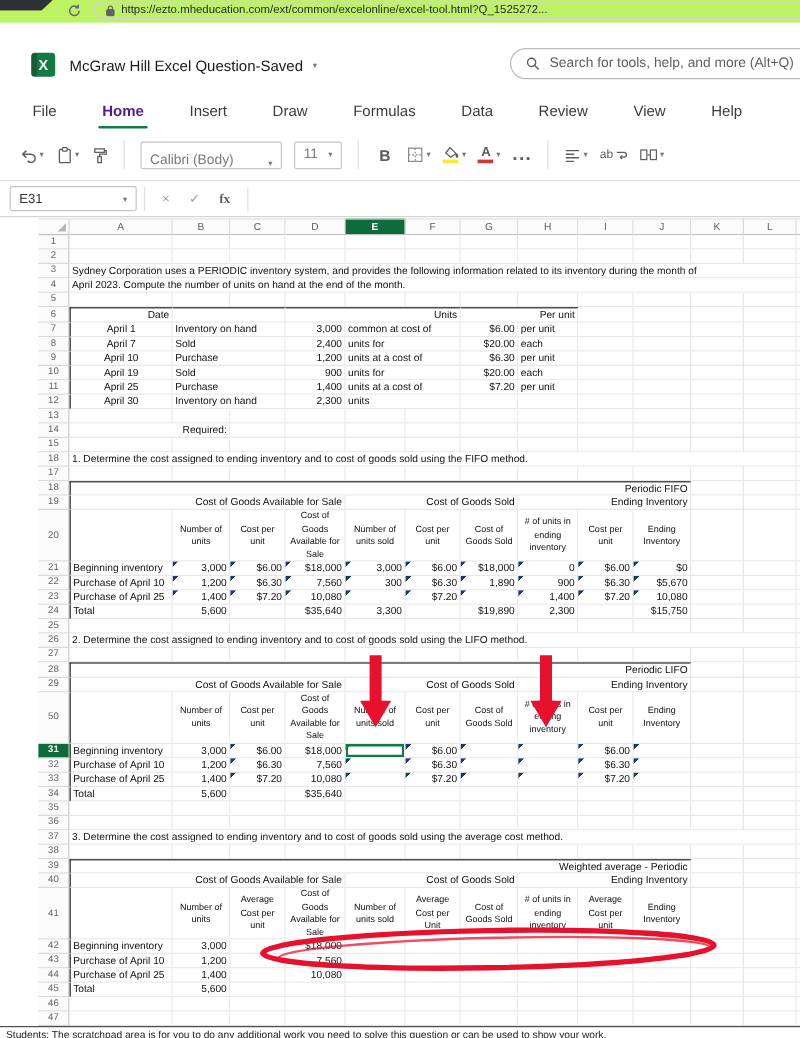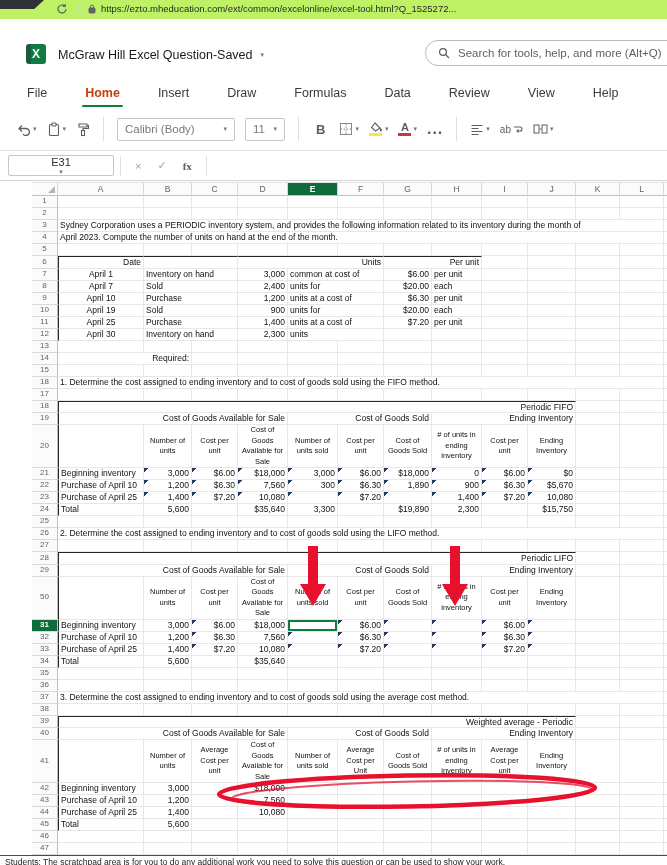--- a/index.html
+++ b/index.html
@@ -20,44 +20,44 @@
           font-size:12px;display:flex;align-items:center;justify-content:center;}
   .doctitle{position:absolute;left:58px;top:29px;font-size:12.5px;color:#1b1a19;display:flex;align-items:center;}
   .doctitle .chv{margin-left:8px;}
   .search{position:absolute;left:425px;top:21px;width:280px;height:26px;border:1px solid #bdbab7;
           border-radius:13px;display:flex;align-items:center;gap:8px;padding:0 12px;color:#605e5c;
           font-size:11.5px;background:#fff;box-sizing:border-box;white-space:nowrap;overflow:hidden;}
   
   .menubar{position:absolute;top:78px;left:0;right:0;height:30px;display:flex;align-items:center;
            gap:38px;padding-left:27px;font-size:12.5px;color:#3b3a39;}
   .menubar .item{position:relative;cursor:default;}
-  .menubar .item.active{font-weight:bold;color:#c2410c;}
+  .menubar .item.active{font-weight:bold;color:#4c1d95;}
   .menubar .item.active::after{content:"";position:absolute;left:-3px;right:-3px;bottom:-7px;height:2.5px;
            background:#107C41;border-radius:2px;}
   
   .toolbar{position:absolute;top:108px;left:0;right:0;height:42px;border-bottom:1px solid #e1dfdd;
            display:flex;align-items:center;padding-left:16px;gap:10px;color:#605e5c;}
   .tbtn{display:flex;align-items:center;gap:2px;}
   .chv{font-size:7px;color:#797775;font-weight:normal;font-style:normal;}
   .vdiv{width:1px;height:24px;background:#e1dfdd;margin:0 3px;}
   .combo{border:1px solid #c8c6c4;border-radius:2px;height:23px;display:flex;align-items:center;
          padding:0 7px;justify-content:space-between;font-size:11.5px;color:#7b7975;box-sizing:border-box;}
-  .combo.font{width:118px;}
+  .combo.font{width:118px;align-items:flex-end;}
   .combo.size{width:40px;}
   .boldb{font-weight:bold;font-size:13px;color:#5f5d5b;padding:0 4px;}
   .fc{display:flex;flex-direction:column;align-items:center;line-height:10px;font-size:11px;font-weight:bold;color:#5f5d5b;}
   .bar{width:13px;height:3px;margin-top:1px;}
   .bar.red{background:#d13438;}
   .bar.yellow{background:#ffe733;}
   .more{font-weight:bold;letter-spacing:1px;color:#5f5d5b;}
   
   .fbar{position:absolute;top:151px;left:0;right:0;height:29px;background:#fff;border-bottom:1px solid #d6d4d2;
         display:flex;align-items:center;}
   .namebox{margin-left:8px;width:106px;height:21px;border:1px solid #c8c6c4;border-radius:2px;display:flex;
-           align-items:center;justify-content:space-between;font-size:11px;color:#323130;padding:0 7px;box-sizing:border-box;flex-direction:column;}
+           align-items:center;justify-content:space-between;font-size:11px;color:#323130;padding:0 7px;box-sizing:border-box;}
   .fico{font-size:11px;color:#a19f9d;margin:0 8px;}
   .fx{font-family:"Liberation Serif",serif;color:#605e5c;font-weight:bold;}
   .fdiv{width:1px;height:20px;background:#e1dfdd;margin:0 6px;}
   
   .sheet{position:absolute;top:182px;left:32px;}
   table.grid{border-collapse:separate;border-spacing:0;table-layout:fixed;width:672px;font-size:8.5px;color:#111;}
   .grid th,.grid td{height:12px;padding:0 2px;line-height:10.5px;overflow:hidden;box-sizing:border-box;
         font-weight:normal;vertical-align:middle;}
   .grid thead th{height:14px;background-color:#fbfbfb;color:#5f6368;border-right:1px solid #d9d9d9;
         border-bottom:1px solid #c0c0c0;border-top:1px solid #e0e0e0;text-align:center;font-size:8.5px;}

